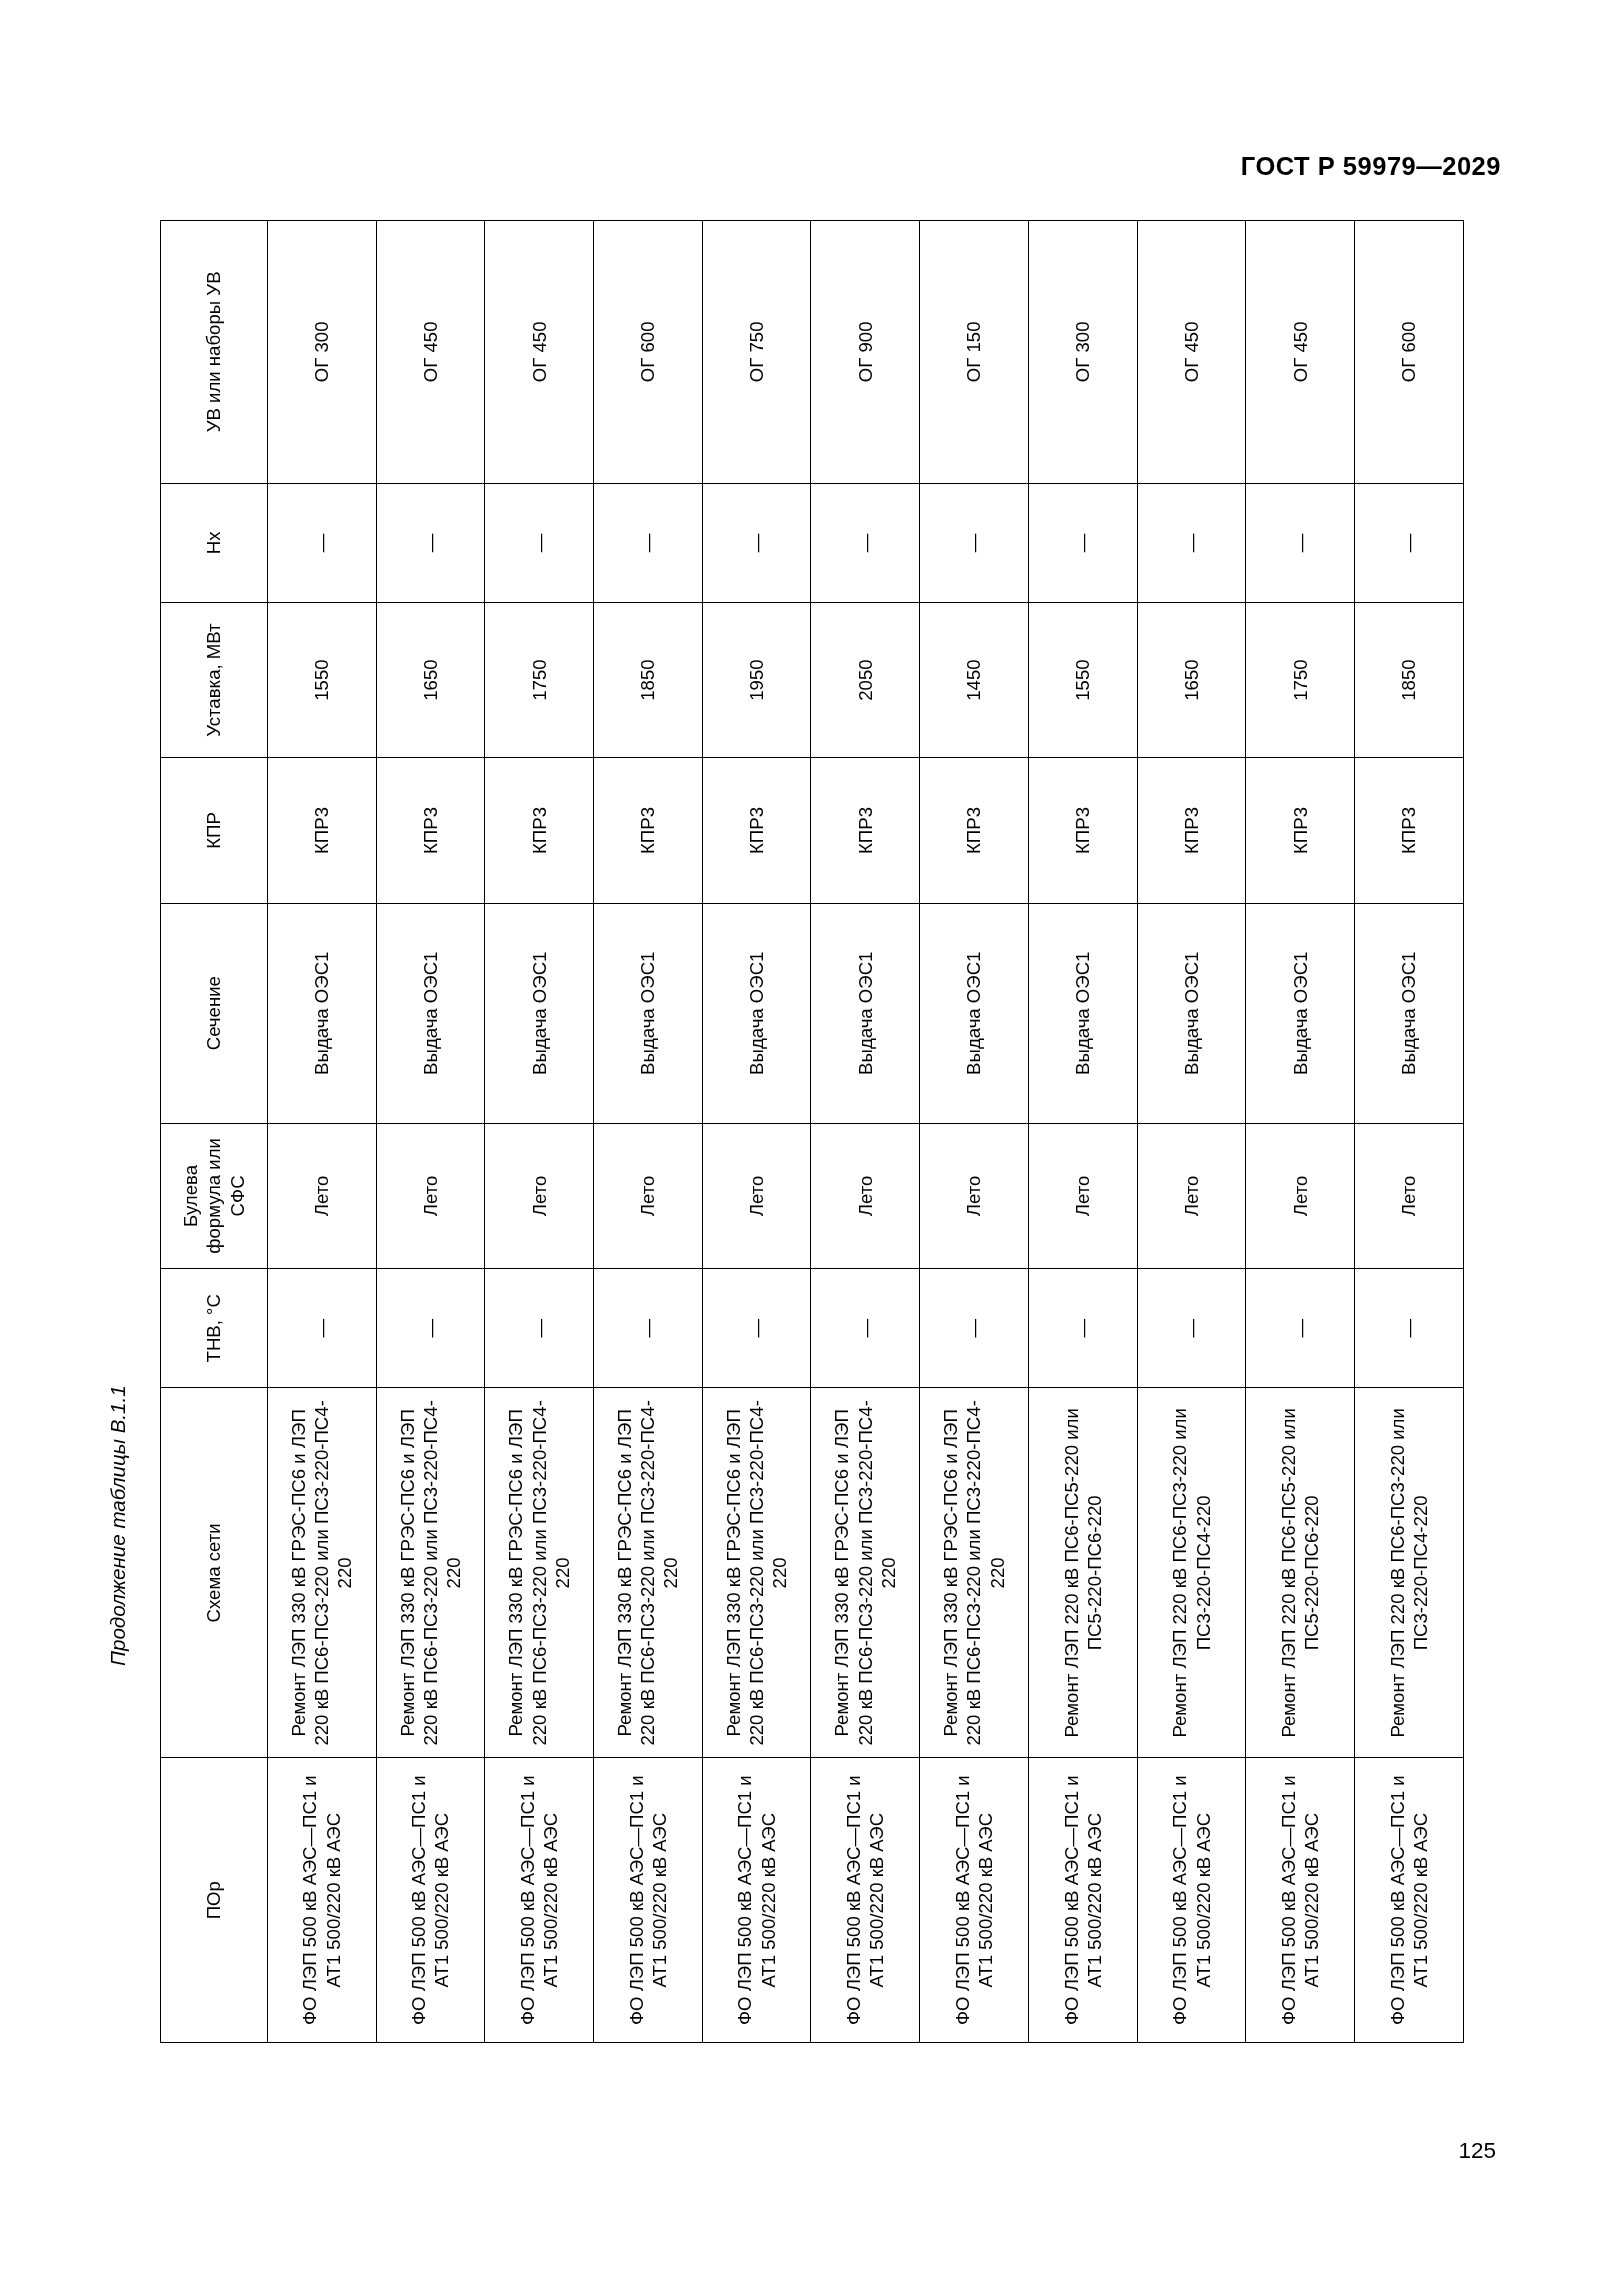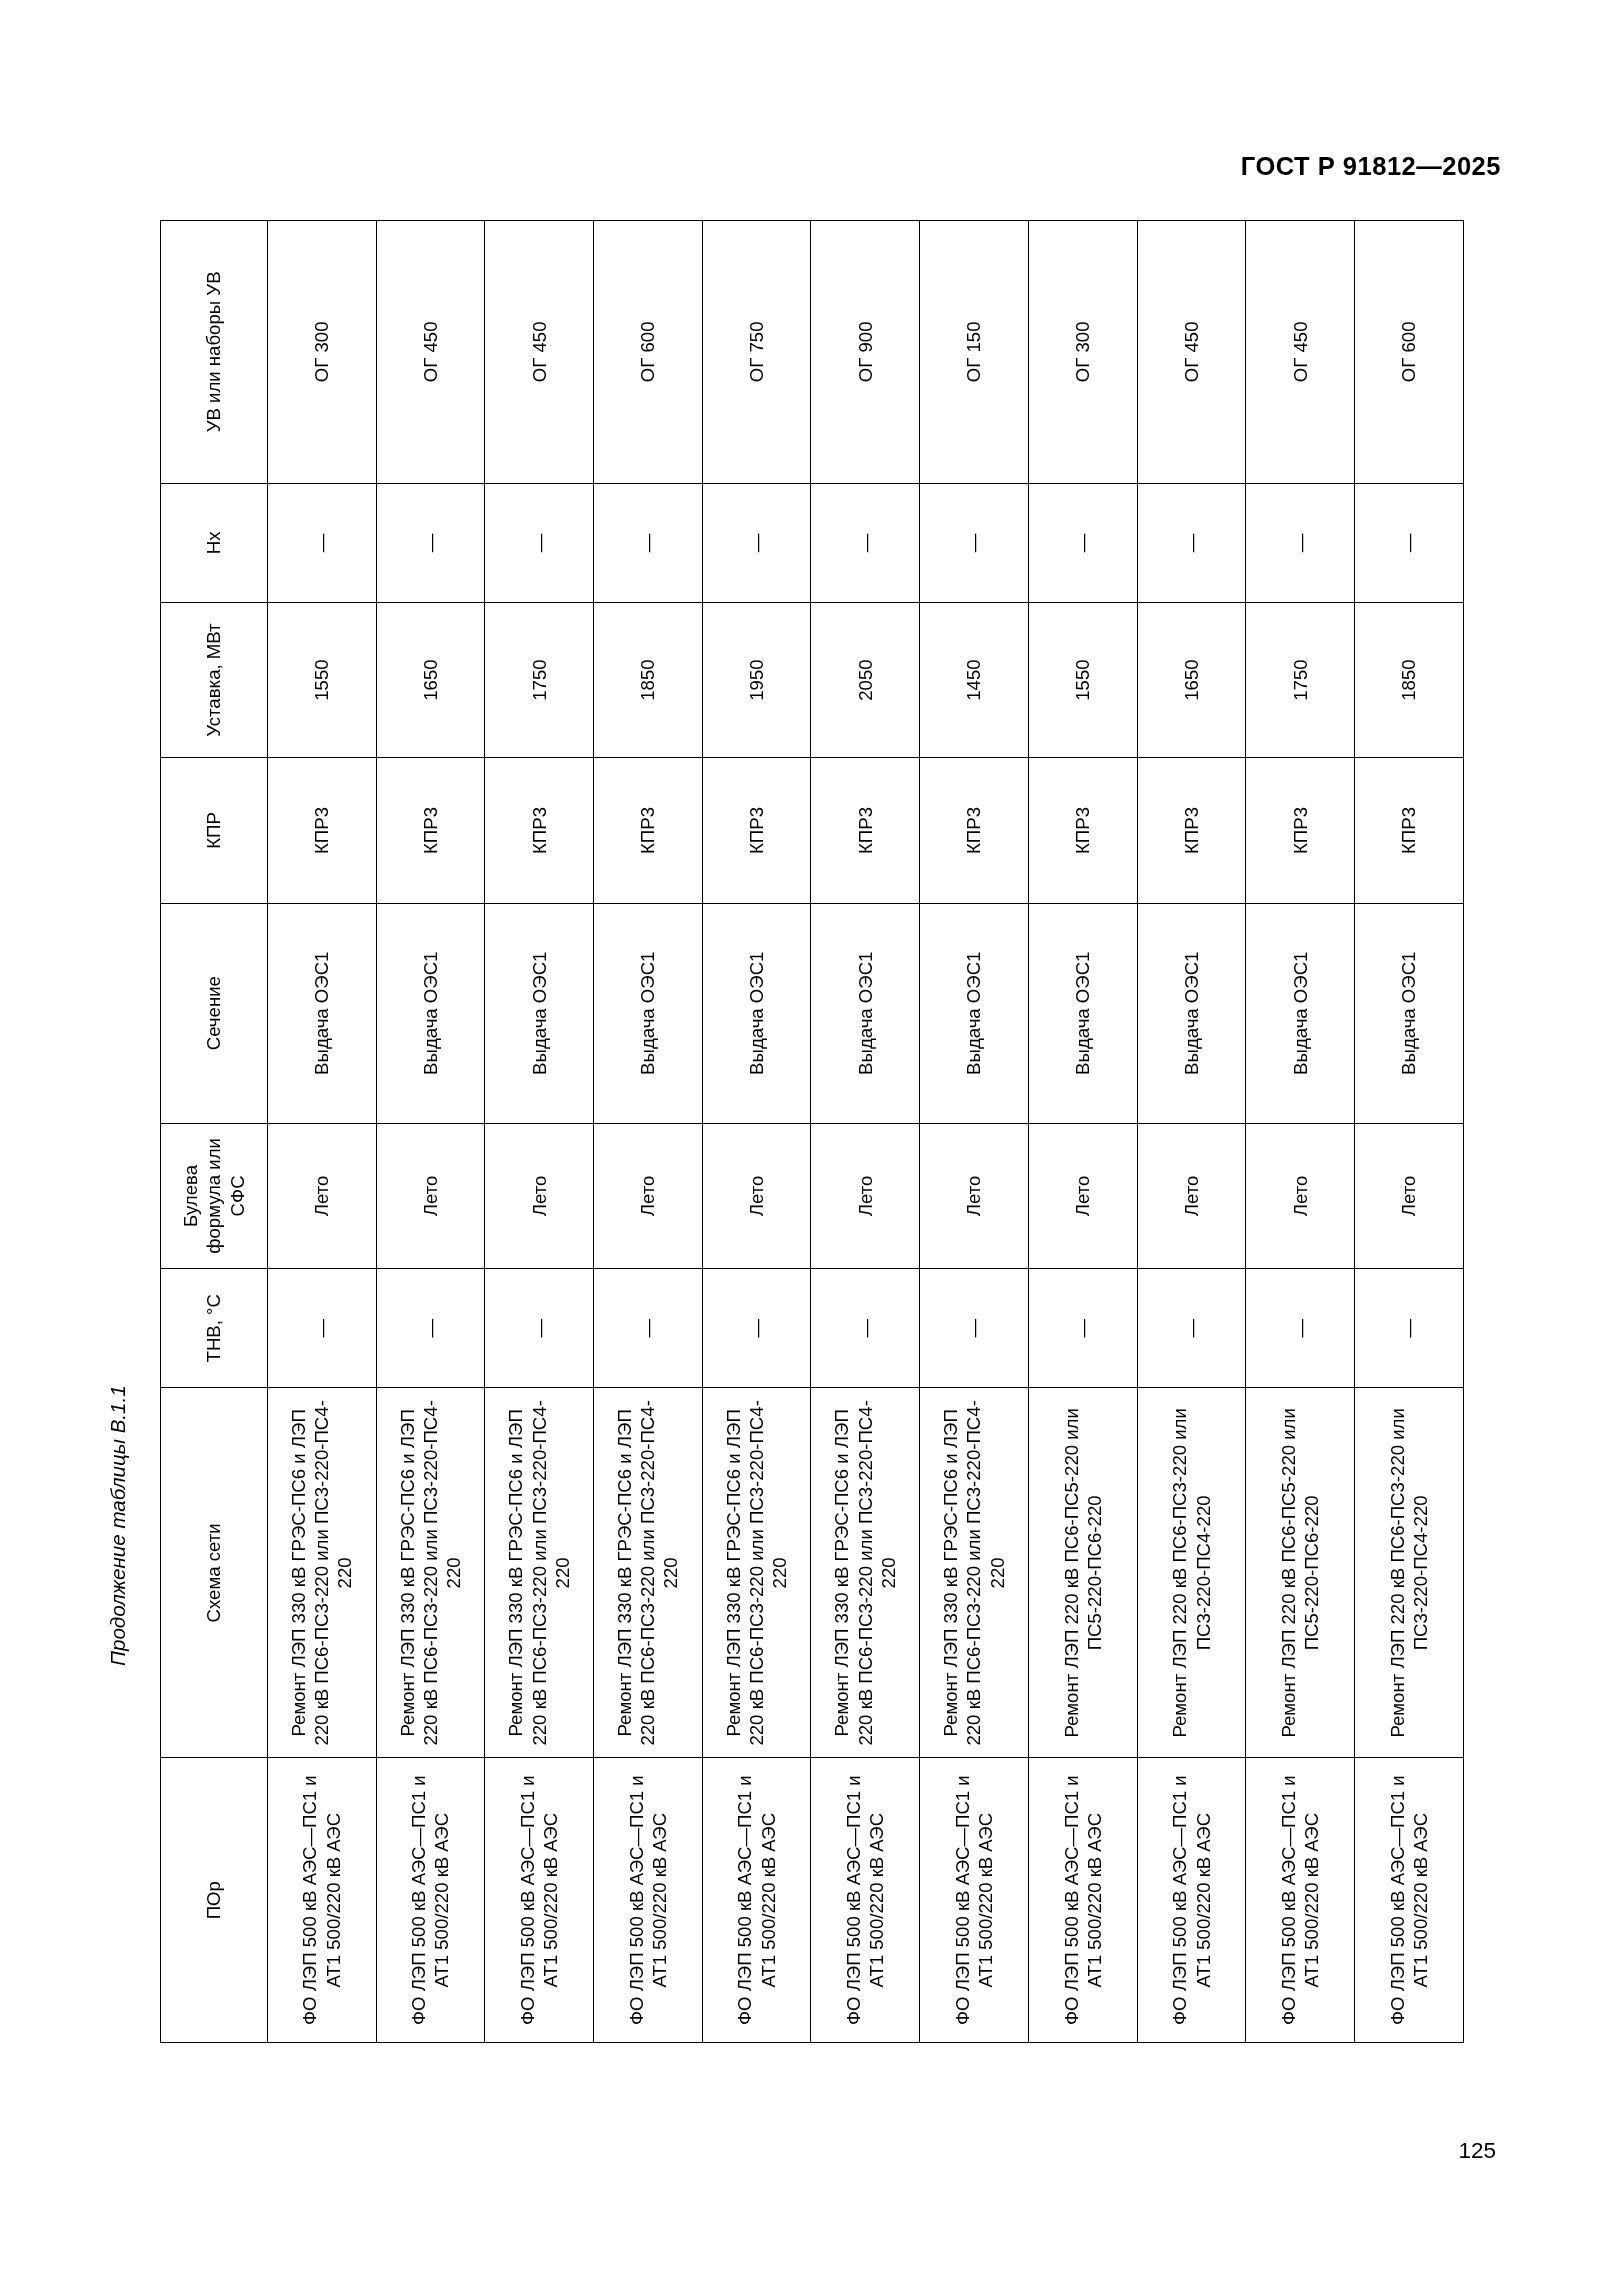--- a/index.html
+++ b/index.html
@@ -89,21 +89,21 @@
   .c-kpr      { width: 118px; }
   .c-setpoint { width: 127px; }
   .c-hx       { width: 94px;  }
   .c-uv       { width: 225px; }
 </style>
 </head>
 <body>
 
 <div class="page">
 
-  <div class="header-std">ГОСТ Р 91812—2025</div>
+  <div class="header-std">ГОСТ Р 59979—2029</div>
 
   <div class="caption">Продолжение таблицы В.1.1</div>
 
   <div class="table-wrap">
     <table class="main">
       <thead>
         <tr>
           <th class="c-por">ПОр</th>
           <th class="c-scheme">Схема сети</th>
           <th class="c-tnv">ТНВ, °С</th>

